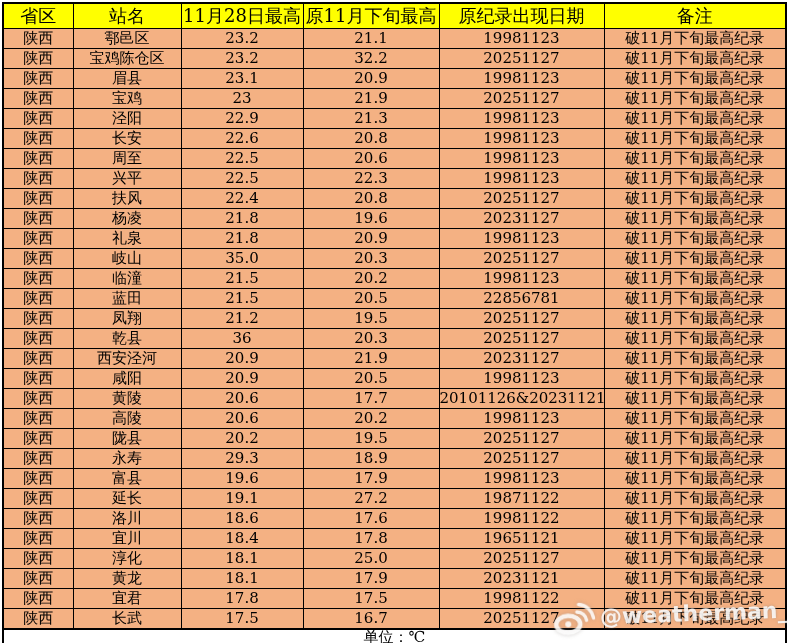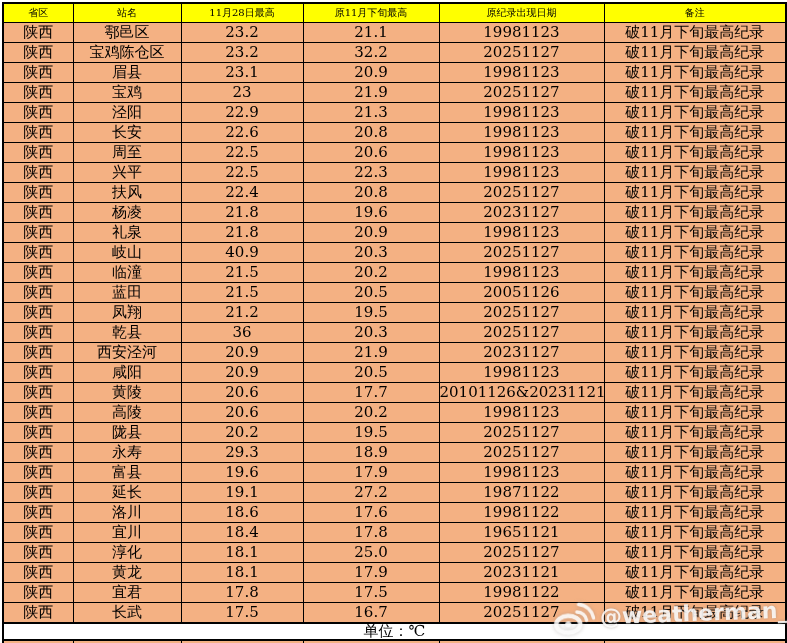--- a/index.html
+++ b/index.html
@@ -37,21 +37,21 @@
     text-align: center;
     vertical-align: middle;
     padding: 0;
     overflow: hidden;
     white-space: nowrap;
     font-weight: normal;
   }
   thead th {
     background: var(--header-bg);
     height: 18px;
-    font-size: 10px;
+    font-size: 18px;
     border-bottom: 2px solid var(--border-color);
   }
   tbody td {
     background: var(--row-bg);
     height: 19px;
     font-size: 15px;
     line-height: 19px;
   }
   tr.footer-row td {
     background: var(--footer-bg);
@@ -195,39 +195,39 @@
           <td>陕西</td>
           <td>礼泉</td>
           <td>21.8</td>
           <td>20.9</td>
           <td>19981123</td>
           <td>破11月下旬最高纪录</td>
         </tr>
         <tr>
           <td>陕西</td>
           <td>岐山</td>
-          <td>40.9</td>
+          <td>35.0</td>
           <td>20.3</td>
           <td>20251127</td>
           <td>破11月下旬最高纪录</td>
         </tr>
         <tr>
           <td>陕西</td>
           <td>临潼</td>
           <td>21.5</td>
           <td>20.2</td>
           <td>19981123</td>
           <td>破11月下旬最高纪录</td>
         </tr>
         <tr>
           <td>陕西</td>
           <td>蓝田</td>
           <td>21.5</td>
           <td>20.5</td>
-          <td>20051126</td>
+          <td>22856781</td>
           <td>破11月下旬最高纪录</td>
         </tr>
         <tr>
           <td>陕西</td>
           <td>凤翔</td>
           <td>21.2</td>
           <td>19.5</td>
           <td>20251127</td>
           <td>破11月下旬最高纪录</td>
         </tr>

